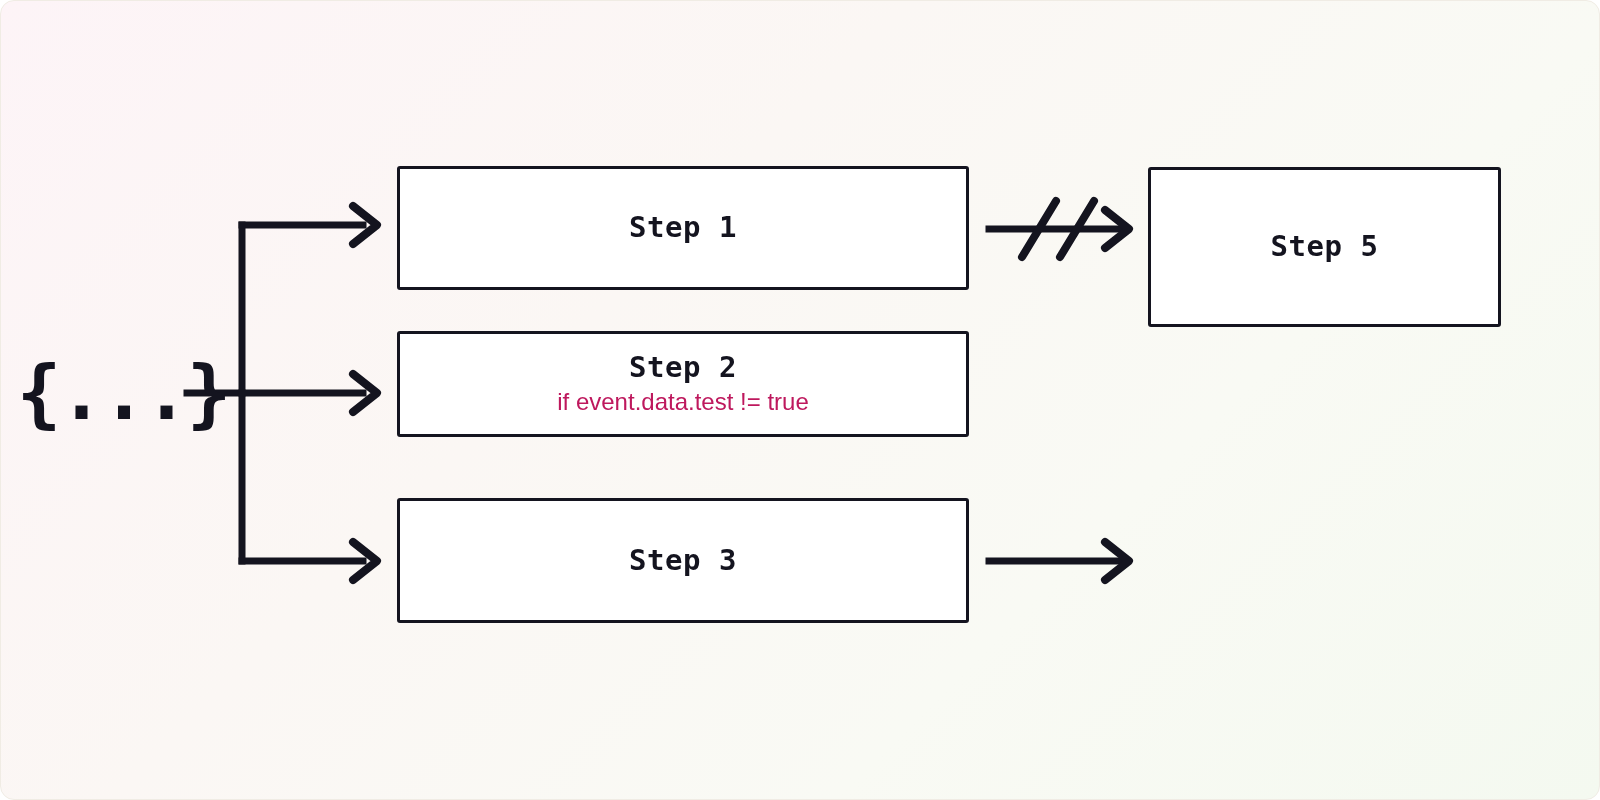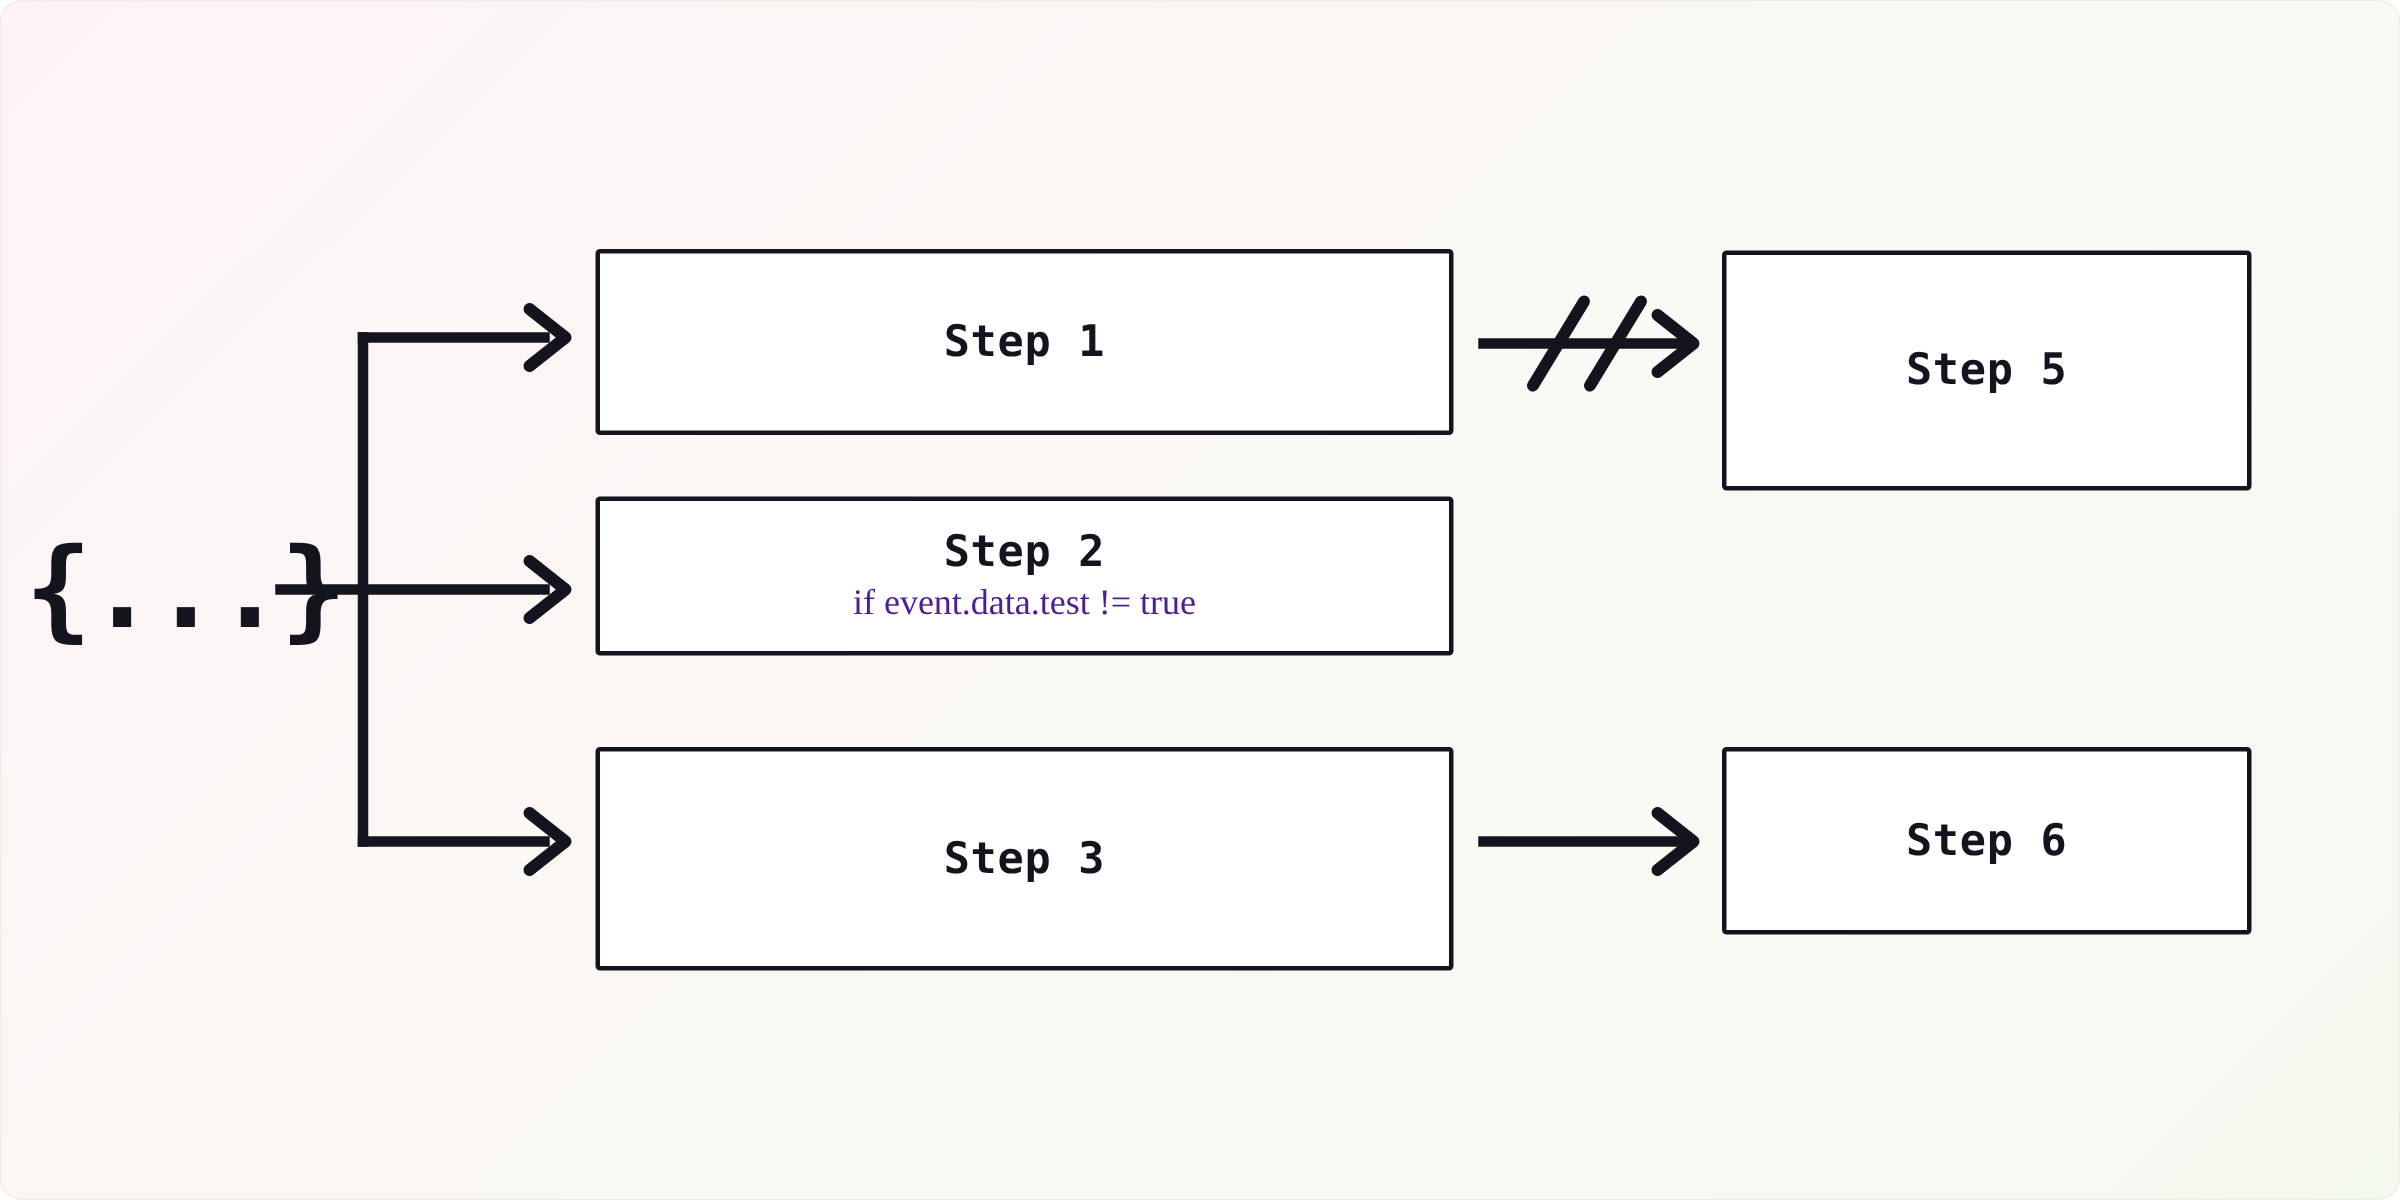--- a/index.html
+++ b/index.html
@@ -71,33 +71,33 @@
   .step-title {
     font-family: "DejaVu Sans Mono", "Liberation Mono", monospace;
     font-size: 29px;
     font-weight: 700;
     color: #14141f;
     line-height: 1.15;
     letter-spacing: 0.5px;
     white-space: pre;
   }
   .step-subtitle {
-    font-family: Liberation Serif, serif;
+    font-family: Liberation Sans, sans-serif;
     font-size: 24px;
     font-weight: 400;
-    color: #4c1d95;
+    color: #be185d;
     line-height: 1.25;
     margin-top: 3px;
     white-space: pre;
   }
 
   
   #box-step-1 { left: 396px; top: 165px;  width: 572px; height: 124px; }
   #box-step-2 { left: 396px; top: 330px;  width: 572px; height: 106px; }
-  #box-step-3 { left: 396px; top: 497px;  width: 572px; height: 149px; }
+  #box-step-3 { left: 396px; top: 497px;  width: 572px; height: 125px; }
 
   
   #box-step-5 { left: 1147px; top: 166px; width: 353px; height: 160px; }
   #box-step-6 { left: 1147px; top: 497px; width: 353px; height: 125px; }
 </style>
 </head>
 <body>
 
 <div id="canvas">
 
@@ -146,17 +146,14 @@
   </div>
 
   <div class="step-box" id="box-step-3">
     <div class="step-title">Step 3</div>
   </div>
 
   <div class="step-box" id="box-step-5">
     <div class="step-title">Step 5</div>
   </div>
 
-  <div class="step-box" id="box-step-6">
-    <div class="step-title">Step 6</div>
-  </div>
 
 </div>
 
 </body></html>

